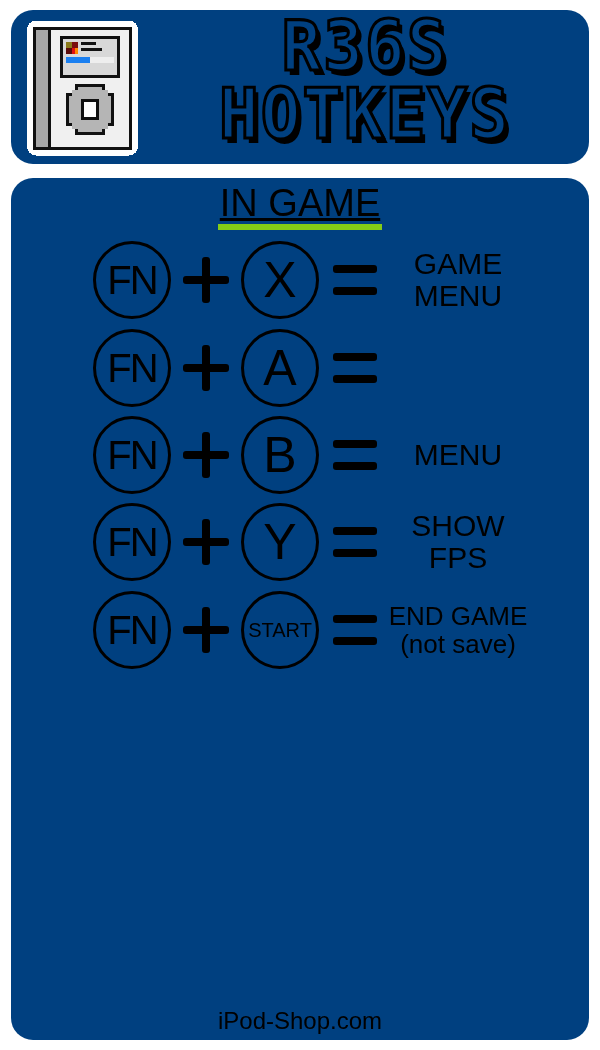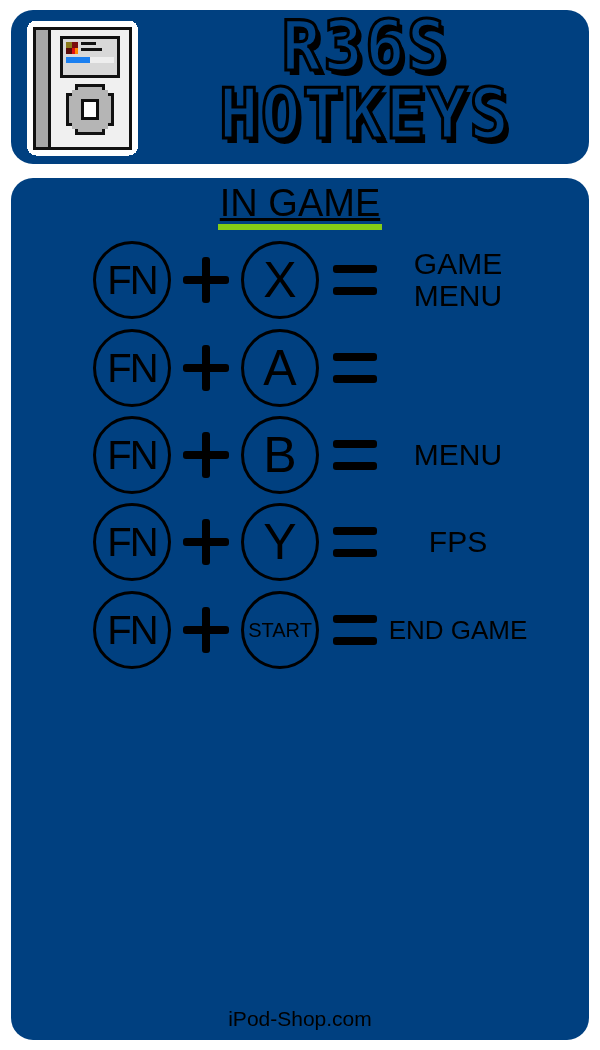--- a/index.html
+++ b/index.html
@@ -22,21 +22,21 @@
   .circle.btn.small { font-size:20px; letter-spacing:0; }
   .plus { position:absolute; left:183px; top:16px; width:46px; height:46px; }
   .plus::before { content:""; position:absolute; left:0; top:19px; width:46px; height:8px; background:#000; border-radius:3px; }
   .plus::after { content:""; position:absolute; left:19px; top:0; width:8px; height:46px; background:#000; border-radius:3px; }
   .equals { position:absolute; left:333px; top:24px; width:44px; height:32px; }
   .equals::before, .equals::after { content:""; position:absolute; left:0; width:44px; height:8px; background:#000; border-radius:3px; }
   .equals::before { top:0; }
   .equals::after { top:22px; }
   .result { position:absolute; left:378px; width:160px; top:0; height:78px; display:flex; flex-direction:column; justify-content:center; align-items:center; text-align:center; font-size:30px; line-height:32px; color:#000; }
   .result.small { font-size:26px; line-height:28px; }
-  #footer-text { position:absolute; left:0; width:600px; top:1007px; text-align:center; font-size:21px; color:#000; }
+  #footer-text { position:absolute; left:0; width:600px; top:1007px; text-align:center; font-size:24px; color:#000; }
 </style>
 </head>
 <body>
 
 <div class="panel" id="header-panel"></div>
 
 <svg id="ipod-icon" viewBox="0 0 37 45" shape-rendering="crispEdges">
   <rect x="0" y="0" width="37" height="45" rx="3" fill="#ffffff"></rect>
   <rect x="2" y="2" width="33" height="41" fill="#111"></rect>
   <rect x="3" y="3" width="4" height="39" fill="#a8a8a8"></rect>
@@ -95,27 +95,29 @@
     <span>MENU</span>
   </div>
 </div>
 
 <div class="row" style="top:503px;">
   <div class="circle fn">FN</div>
   <div class="plus"></div>
   <div class="circle btn">Y</div>
   <div class="equals"></div>
   <div class="result">
+    <span>SHOW</span>
     <span>FPS</span>
   </div>
 </div>
 
 <div class="row" style="top:591px;">
   <div class="circle fn">FN</div>
   <div class="plus"></div>
   <div class="circle btn small">START</div>
   <div class="equals"></div>
   <div class="result small">
     <span>END GAME</span>
+    <span>(not save)</span>
   </div>
 </div>
 
 <div id="footer-text">iPod-Shop.com</div>
 
 </body></html>

